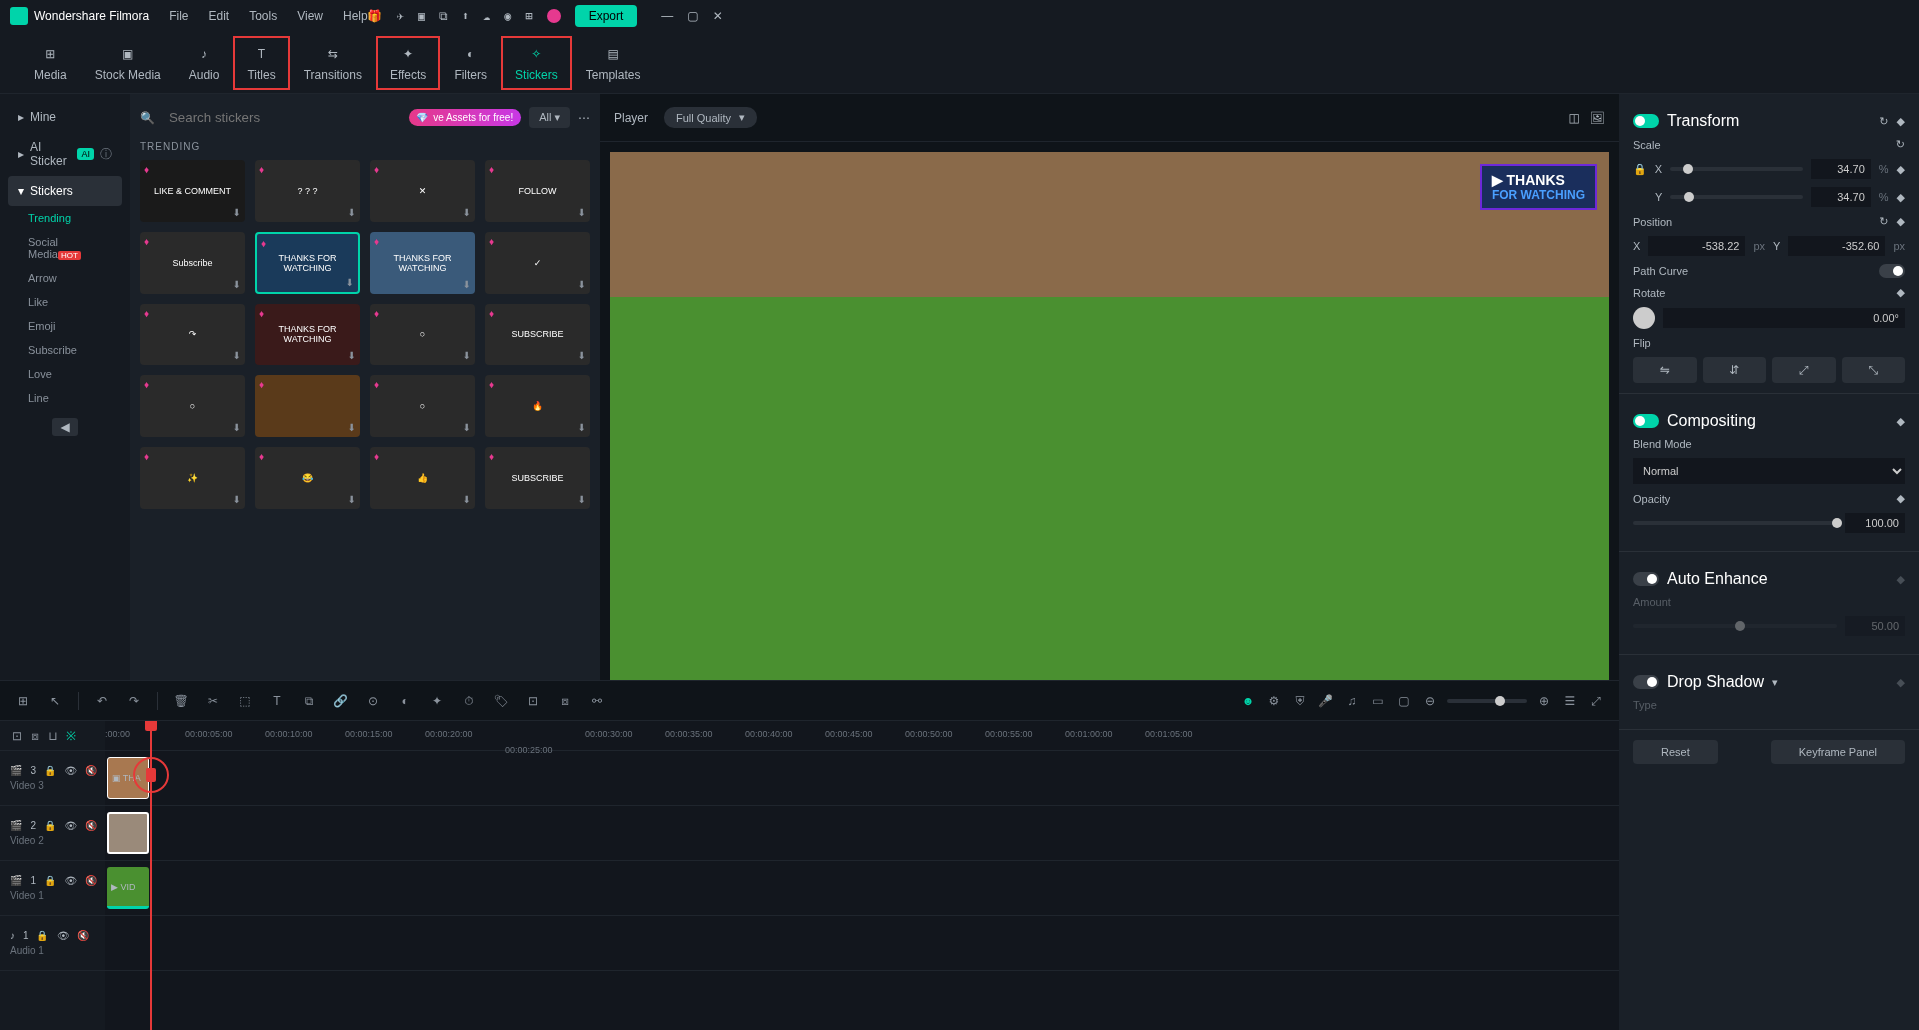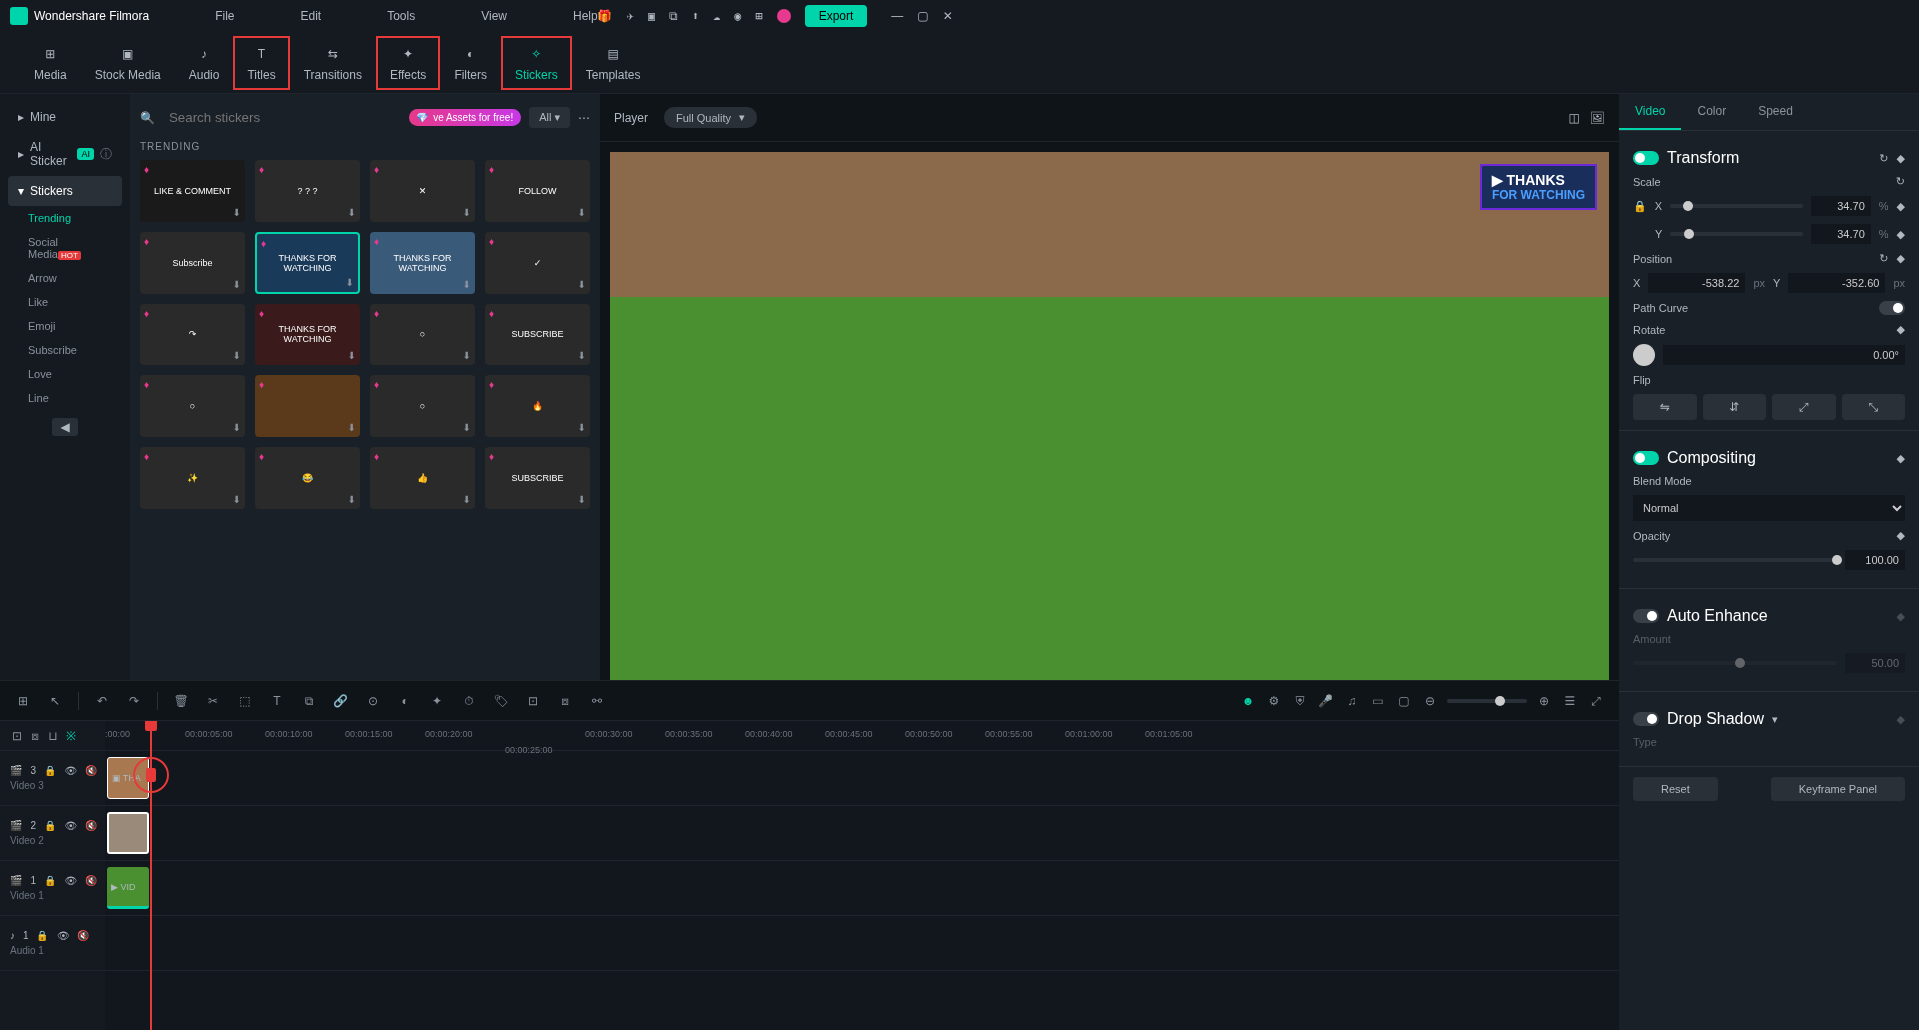--- a/index.html
+++ b/index.html
@@ -3,21 +3,21 @@
 <meta charset="utf-8">
 <style>
 * { margin: 0; padding: 0; box-sizing: border-box; font-family: -apple-system, BlinkMacSystemFont, "Segoe UI", sans-serif; }
 body { background: #0f1419; color: #b0b8c0; font-size: 12px; overflow: hidden; width: 1919px; height: 1030px; }
 
 
 .titlebar { height: 32px; background: #151a21; display: flex; align-items: center; padding: 0 10px; }
 .logo { display: flex; align-items: center; gap: 6px; color: #fff; font-size: 12px; margin-right: 20px; }
 .logo-icon { width: 18px; height: 18px; background: #00d4aa; border-radius: 3px; display: inline-block; }
 .menu-bar { display: flex; gap: 20px; }
-.menu-bar span { color: #b0b8c0; cursor: pointer; margin-left: 46px; }
+.menu-bar span { color: #b0b8c0; cursor: pointer; }
 .title-center { flex: 1; text-align: center; color: #ccc; }
 .title-right { display: flex; align-items: center; gap: 14px; }
 .export-btn { background: #00d4aa; color: #000; padding: 4px 14px; border-radius: 4px; font-weight: 500; cursor: pointer; }
 .win-controls { display: flex; gap: 14px; margin-left: 10px; }
 
 
 .top-tabs { height: 62px; background: #151a21; display: flex; align-items: center; padding: 0 20px; gap: 0; border-bottom: 1px solid #1f252d; }
 .tab-item { display: flex; flex-direction: column; align-items: center; gap: 4px; padding: 6px 12px; cursor: pointer; border: 2px solid transparent; }
 .tab-item.hl { border: 2px solid #e63939; }
 .tab-item.active { color: #00d4aa; }
@@ -382,25 +382,20 @@
         <span>▥</span>
         <span>▭</span>
         <span>📷</span>
         <span>🔊</span>
         <span>⛶</span>
       </div>
     </div>
   </div>
 
   <div class="right-panel">
-    <div class="insp-tabs">
-      <div class="insp-tab active">Video</div>
-      <div class="insp-tab">Color</div>
-      <div class="insp-tab">Speed</div>
-    </div>
 
     <div class="insp-section">
       <div class="insp-row">
         <span class="toggle"></span>
         <span class="section-title">Transform</span>
         <span style="margin-left:auto">↻</span>
         <span>◆</span>
       </div>
       <div class="insp-row">
           <span>Scale</span>

